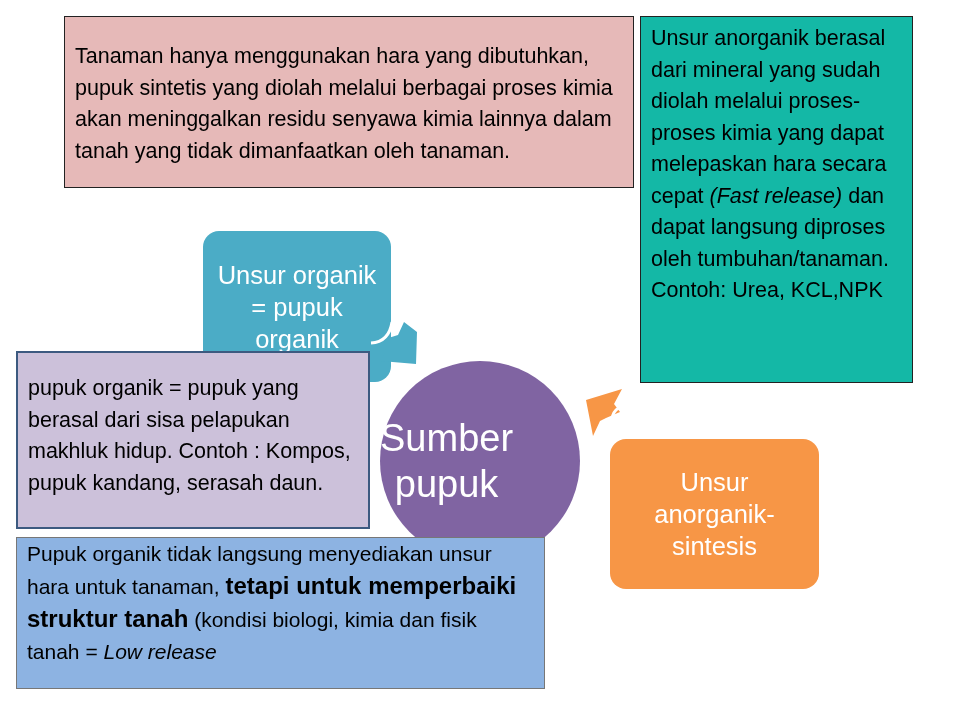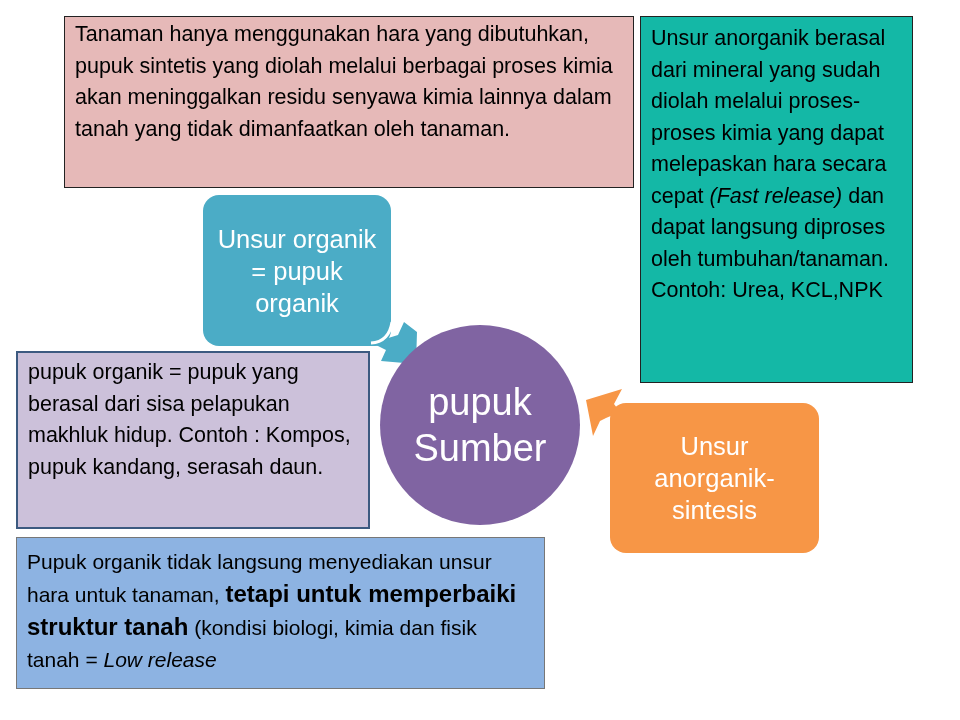--- a/index.html
+++ b/index.html
@@ -8,45 +8,45 @@
     background:#ffffff;
     font-family:"Liberation Sans", "DejaVu Sans", sans-serif;
   }
   .box {
     position:absolute; box-sizing:border-box;
     color:#000; font-size:21.5px; line-height:31.5px;
   }
   #pink-box {
     left:64px; top:16px; width:570px; height:172px;
     background:#e6b9b8; border:1.5px solid #222;
-    padding:2px 10px;
+    padding:24px 10px;
   }
   #anorg-desc {
     left:640px; top:16px; width:273px; height:367px;
     background:#14b8a6; border:1.5px solid #222;
     padding:6px 10px;
   }
   #organic-desc {
     left:16px; top:351px; width:354px; height:178px;
     background:#ccc1da; border:2.5px solid #3c5a80;
-    padding:4px 10px;
+    padding:20px 10px;
   }
   #organic-note {
     left:16px; top:537px; width:529px; height:152px;
     background:#8db3e2; border:1.5px solid #777;
-    padding:8px 10px;
+    padding:0 10px;
     font-size:21px; line-height:32px;
   }
   .b { font-weight:bold; font-size:24px; }
   .i { font-style:italic; }
 
   .node {
     position:absolute; box-sizing:border-box; color:#fff;
-    display:flex; align-items:center; justify-content:center; text-align:center;
-    font-size:25.5px; line-height:32px;
+    display:flex; align-items:center; justify-content:flex-start; text-align:center;
+    font-size:25.5px; line-height:32px;margin-top:36px;
   }
   #organic-node {
     left:203px; top:195px; width:188px; height:151px;
     background:#4bacc6; border-radius:16px; padding:0 6px;
   }
   #anorganic-node {
     left:610px; top:403px; width:209px; height:150px;
     background:#f79646; border-radius:16px; padding:0 10px;
   }
   #center-node {
@@ -73,22 +73,22 @@
   <polygon points="372,343 398,335 404,322 417,332 416,364 381,361 386,350" fill="#4bacc6"></polygon>
 
   <path d="M371,343 Q389,342 392,322" stroke="#fff" stroke-width="3" fill="none"></path>
 
   <polygon points="586,400 622,389 614,404 620,412 606,418 600,421 593,436" fill="#f79646"></polygon>
   <path d="M612,423 Q611,406 630,405" stroke="#fff" stroke-width="3" fill="none"></path>
 </svg>
 
 <div class="node" id="center-node">
   <div>
+    <div>Sumber</div>
     <div>pupuk</div>
-    <div>Sumber</div>
   </div>
 </div>
 
 <div class="node" id="anorganic-node">
   <span>Unsur anorganik-sintesis</span>
 </div>
 
 <div class="box" id="organic-desc">
   <span>pupuk organik = pupuk yang berasal dari sisa pelapukan makhluk hidup. Contoh : Kompos, pupuk kandang, serasah daun.</span>
 </div>

